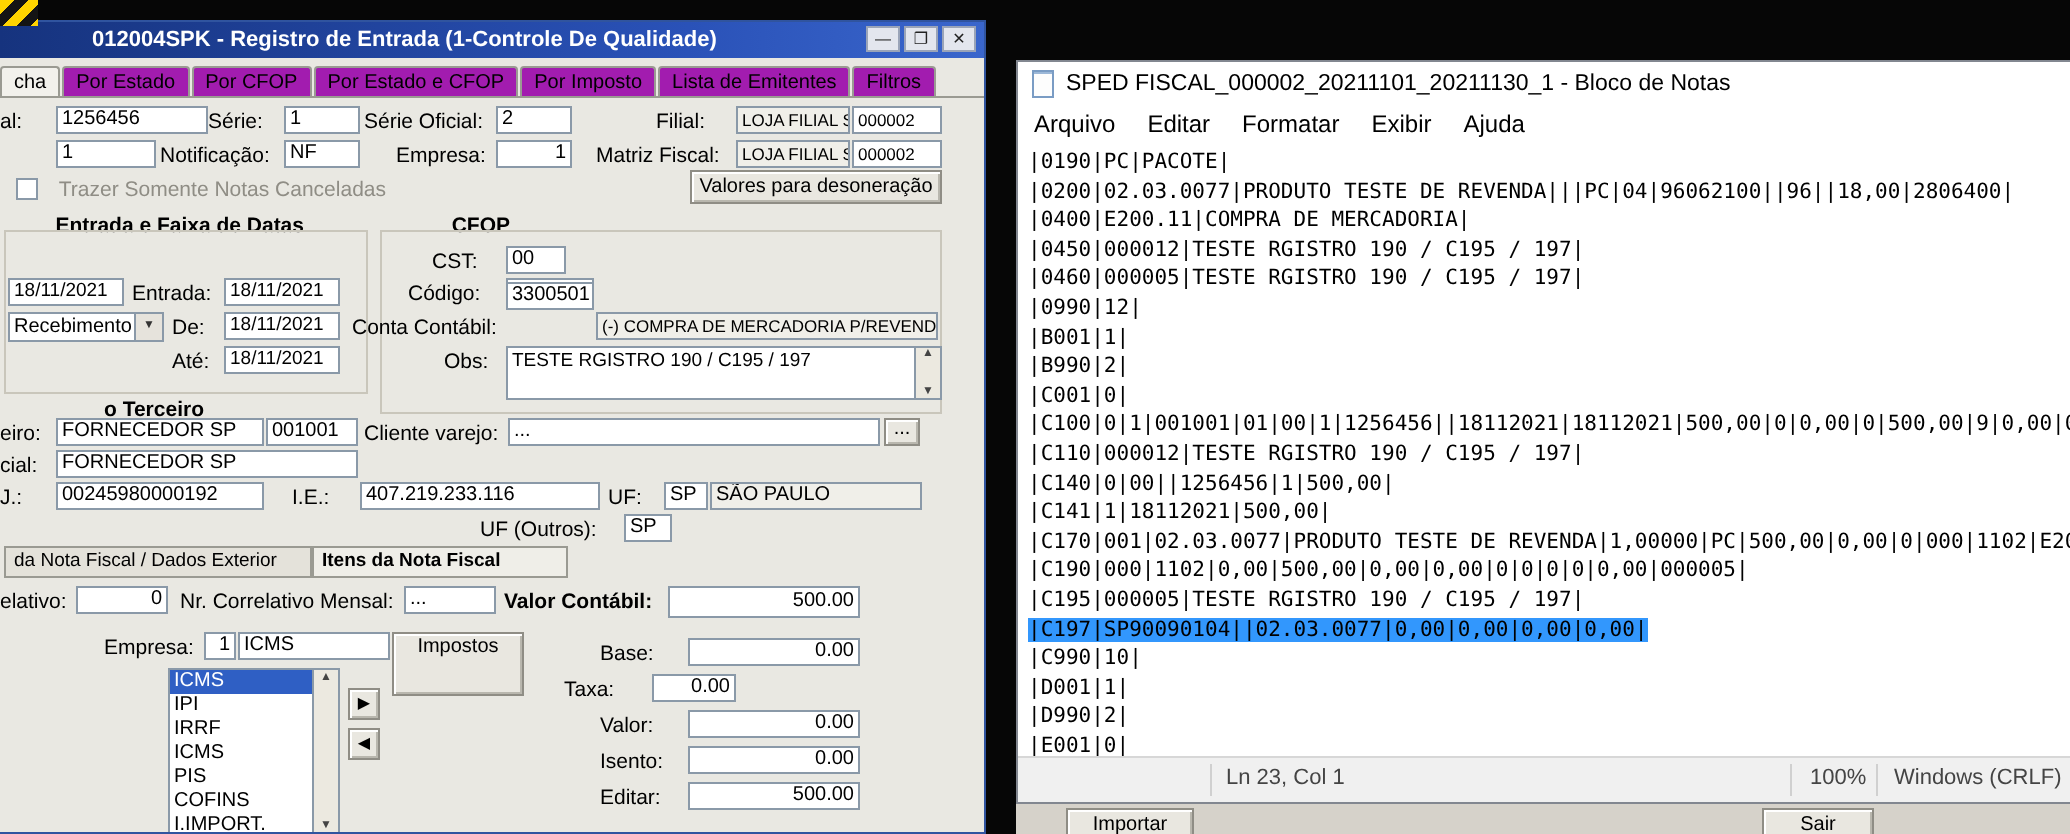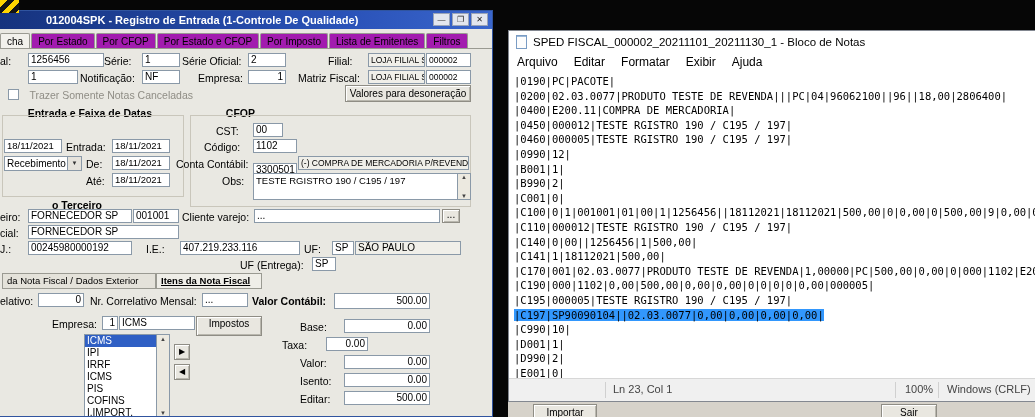--- a/index.html
+++ b/index.html
@@ -45,21 +45,21 @@
          font-size:6px;line-height:13px;text-align:center;color:#333;}
   .obsbox{position:absolute;background:#fff;border:1px solid #8a99a8;box-sizing:border-box;overflow:hidden;}
   .obs-text{position:absolute;left:2px;top:1px;right:14px;font-size:9.5px;line-height:11px;overflow:hidden;}
   .mini-scroll{position:absolute;right:0;top:0;bottom:0;width:12px;background:#ece9e0;border-left:1px solid #8a99a8;}
   .mini-scroll .up,.mini-scroll .dn{position:absolute;left:0;width:100%;text-align:center;font-size:6px;color:#444;}
   .mini-scroll .up{top:0;} .mini-scroll .dn{bottom:0;}
   .subtabs{position:absolute;left:2px;top:262px;height:16px;display:flex;}
   .subtab{border:1px solid #9a9a92;background:#e4e2da;font-size:9.5px;line-height:14px;padding:0 4px;
           box-sizing:border-box;overflow:hidden;white-space:nowrap;}
   .subtab:nth-child(1){width:154px;}
-  .subtab:nth-child(2){width:106px;font-weight:bold;background:#efeee8;text-decoration:underline;}
+  .subtab:nth-child(2){width:128px;font-weight:bold;background:#efeee8;}
   .listbox{position:absolute;background:#fff;border:1px solid #8a99a8;box-sizing:border-box;overflow:hidden;}
   .lb-items{position:absolute;left:0;top:0;right:12px;bottom:0;}
   .lb-item{font-size:10px;height:12px;line-height:12px;padding-left:2px;white-space:nowrap;overflow:hidden;}
   .lb-item.sel{background:#2f5fc4;color:#fff;}
   .lb-scroll{position:absolute;right:0;top:0;bottom:0;width:12px;background:#ece9e0;border-left:1px solid #8a99a8;}
   .lb-scroll .up,.lb-scroll .dn{position:absolute;left:0;width:100%;text-align:center;font-size:6px;color:#444;}
   .lb-scroll .up{top:1px;} .lb-scroll .dn{bottom:1px;}
   
   .notepad{position:absolute;left:508px;top:30px;width:540px;height:372px;background:#fff;
            border:1px solid #828790;box-sizing:border-box;overflow:hidden;}
@@ -134,21 +134,21 @@
     <span class="lbl" style="left:204px;top:130px;width:46px">Código:</span>
     <span class="fld" style="left:253px;top:128px;width:44px">1102</span>
 
     <span class="combo" style="left:4px;top:145px;width:78px">
       <span class="combo-text">Recebimento</span>
       <span class="combo-arrow">▼</span>
     </span>
     <span class="lbl" style="left:86px;top:147px;width:24px">De:</span>
     <span class="fld md" style="left:112px;top:145px;width:58px">18/11/2021</span>
     <span class="lbl" style="left:176px;top:147px;width:74px">Conta Contábil:</span>
-    <span class="fld" style="left:253px;top:152px;width:44px">3300501</span>
+    <span class="fld" style="left:253px;top:130px;width:44px">3300501</span>
     <span class="fld sm ro" style="left:298px;top:145px;width:171px">(-) COMPRA DE MERCADORIA P/REVENDA</span>
 
     <span class="lbl" style="left:86px;top:164px;width:24px">Até:</span>
     <span class="fld md" style="left:112px;top:162px;width:58px">18/11/2021</span>
     <span class="lbl" style="left:222px;top:164px;width:28px">Obs:</span>
     <div class="obsbox" style="left:253px;top:162px;width:218px;height:27px">
       <div class="obs-text">TESTE RGISTRO 190 / C195 / 197</div>
       <div class="mini-scroll">
           <span class="up">▲</span>
           <span class="dn">▼</span>
@@ -167,39 +167,39 @@
     <span class="fld" style="left:28px;top:214px;width:151px">FORNECEDOR SP</span>
 
     <span class="lbl" style="left:0;top:232px;width:26px">J.:</span>
     <span class="fld" style="left:28px;top:230px;width:104px">00245980000192</span>
     <span class="lbl" style="left:146px;top:232px;width:32px">I.E.:</span>
     <span class="fld" style="left:180px;top:230px;width:120px">407.219.233.116</span>
     <span class="lbl" style="left:304px;top:232px;width:26px">UF:</span>
     <span class="fld" style="left:332px;top:230px;width:22px">SP</span>
     <span class="fld ro" style="left:355px;top:230px;width:106px">SÃO PAULO</span>
 
-    <span class="lbl" style="left:240px;top:248px;width:70px">UF (Entrega):</span>
+    <span class="lbl" style="left:240px;top:248px;width:70px">UF (Outros):</span>
     <span class="fld" style="left:312px;top:246px;width:24px">SP</span>
 
     <div class="subtabs" id="erp-subtabs">
         <span class="subtab">da Nota Fiscal / Dados Exterior</span>
         <span class="subtab">Itens da Nota Fiscal</span>
       </div>
 
     <span class="lbl" style="left:0;top:284px;width:36px">elativo:</span>
     <span class="fld num" style="left:38px;top:282px;width:46px">0</span>
     <span class="lbl" style="left:90px;top:284px;width:110px">Nr. Correlativo Mensal:</span>
     <span class="fld" style="left:202px;top:282px;width:46px">...</span>
     <span class="lbl bold" style="left:252px;top:284px;width:80px">Valor Contábil:</span>
     <span class="fld num" style="left:334px;top:282px;width:96px;height:16px;line-height:14px">500.00</span>
 
     <span class="lbl" style="left:52px;top:307px;width:48px">Empresa:</span>
     <span class="fld num" style="left:102px;top:305px;width:16px">1</span>
     <span class="fld" style="left:119px;top:305px;width:76px">ICMS</span>
-    <span class="btn3d" style="left:196px;top:305px;width:66px;height:20px;line-height:14px">Impostos</span>
+    <span class="btn3d" style="left:196px;top:305px;width:66px;height:32px;line-height:14px">Impostos</span>
 
     <div class="listbox" style="left:84px;top:323px;width:86px;height:84px">
       <div class="lb-items" id="lb-items">
           <div class="lb-item sel">ICMS</div>
           <div class="lb-item">IPI</div>
           <div class="lb-item">IRRF</div>
           <div class="lb-item">ICMS</div>
           <div class="lb-item">PIS</div>
           <div class="lb-item">COFINS</div>
           <div class="lb-item">I.IMPORT.</div>

